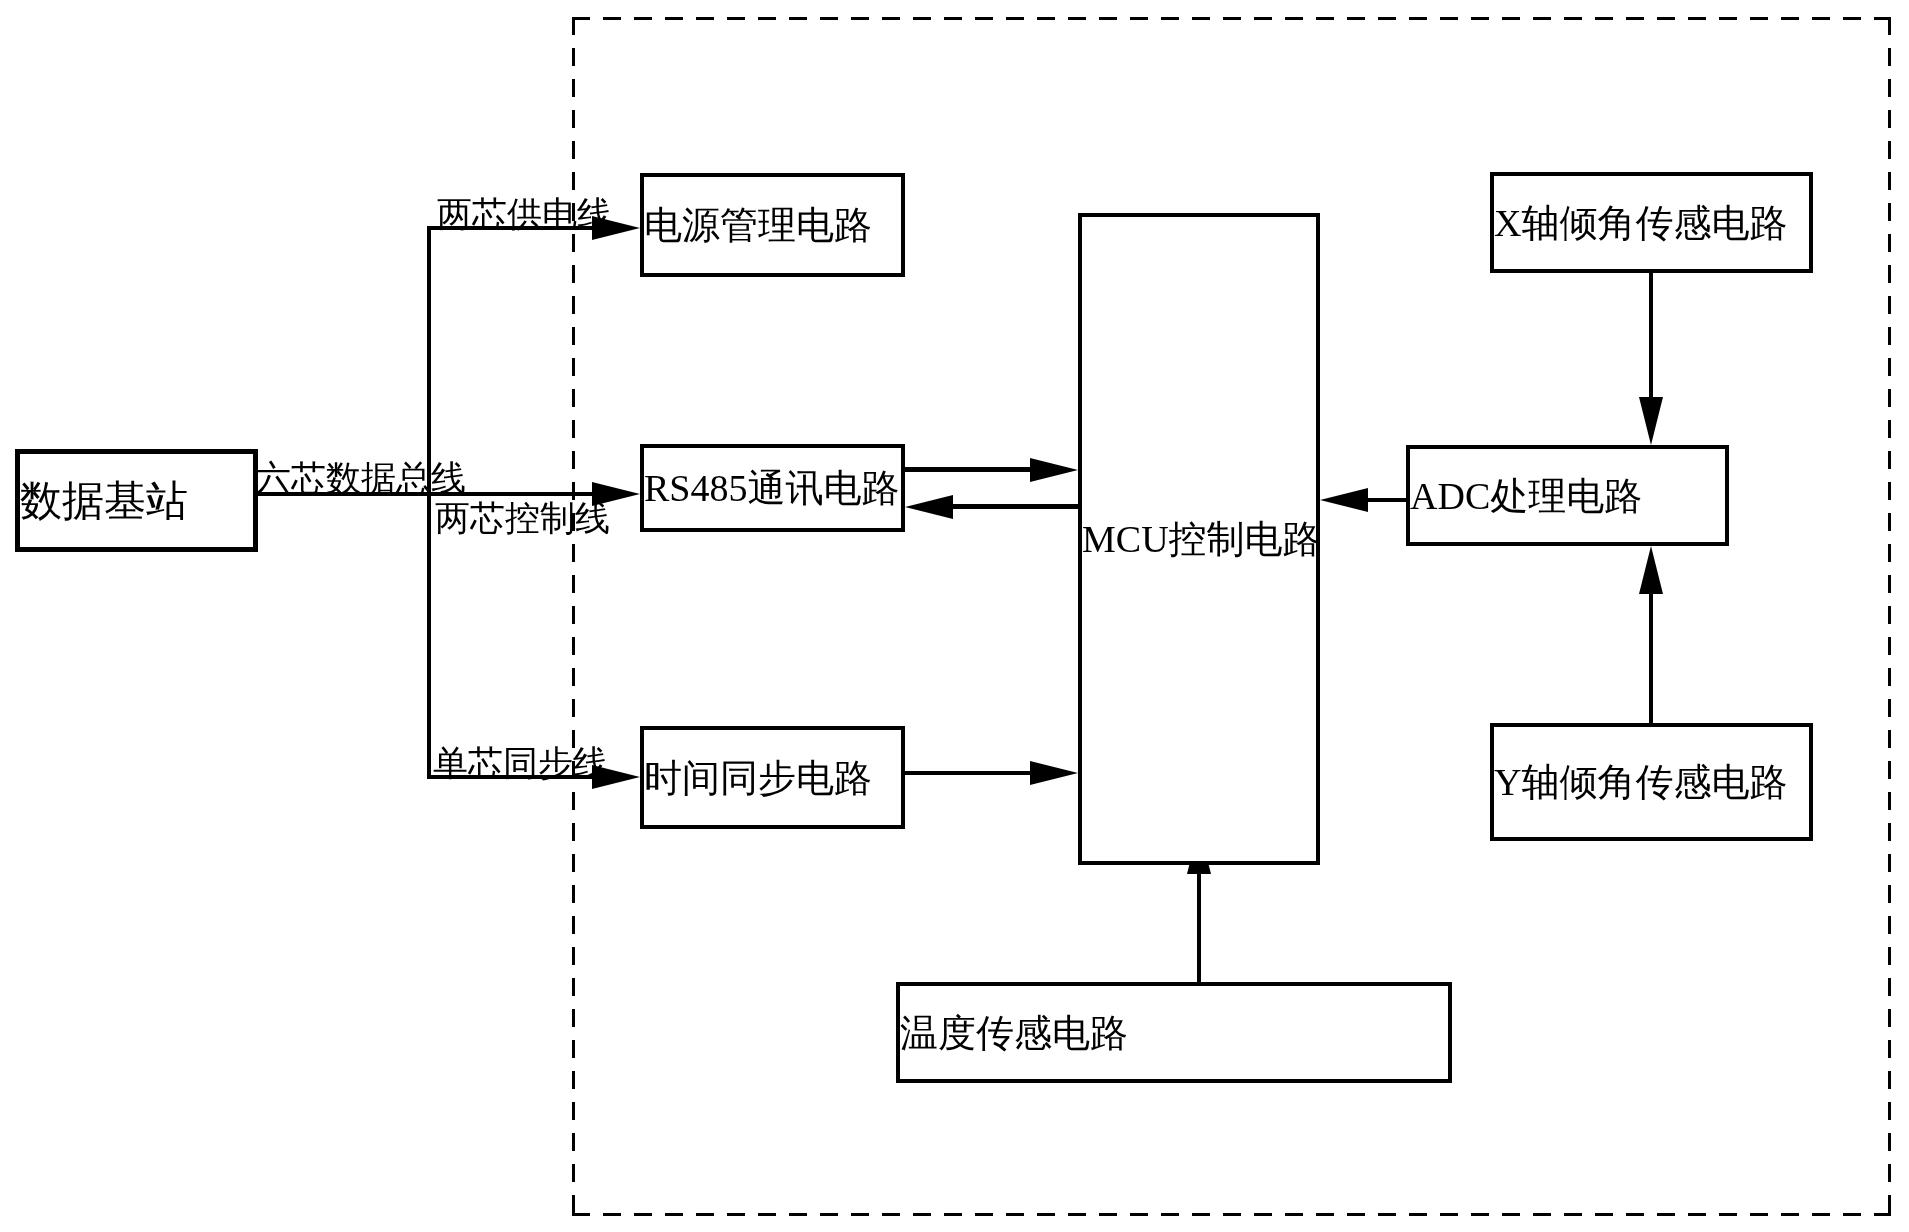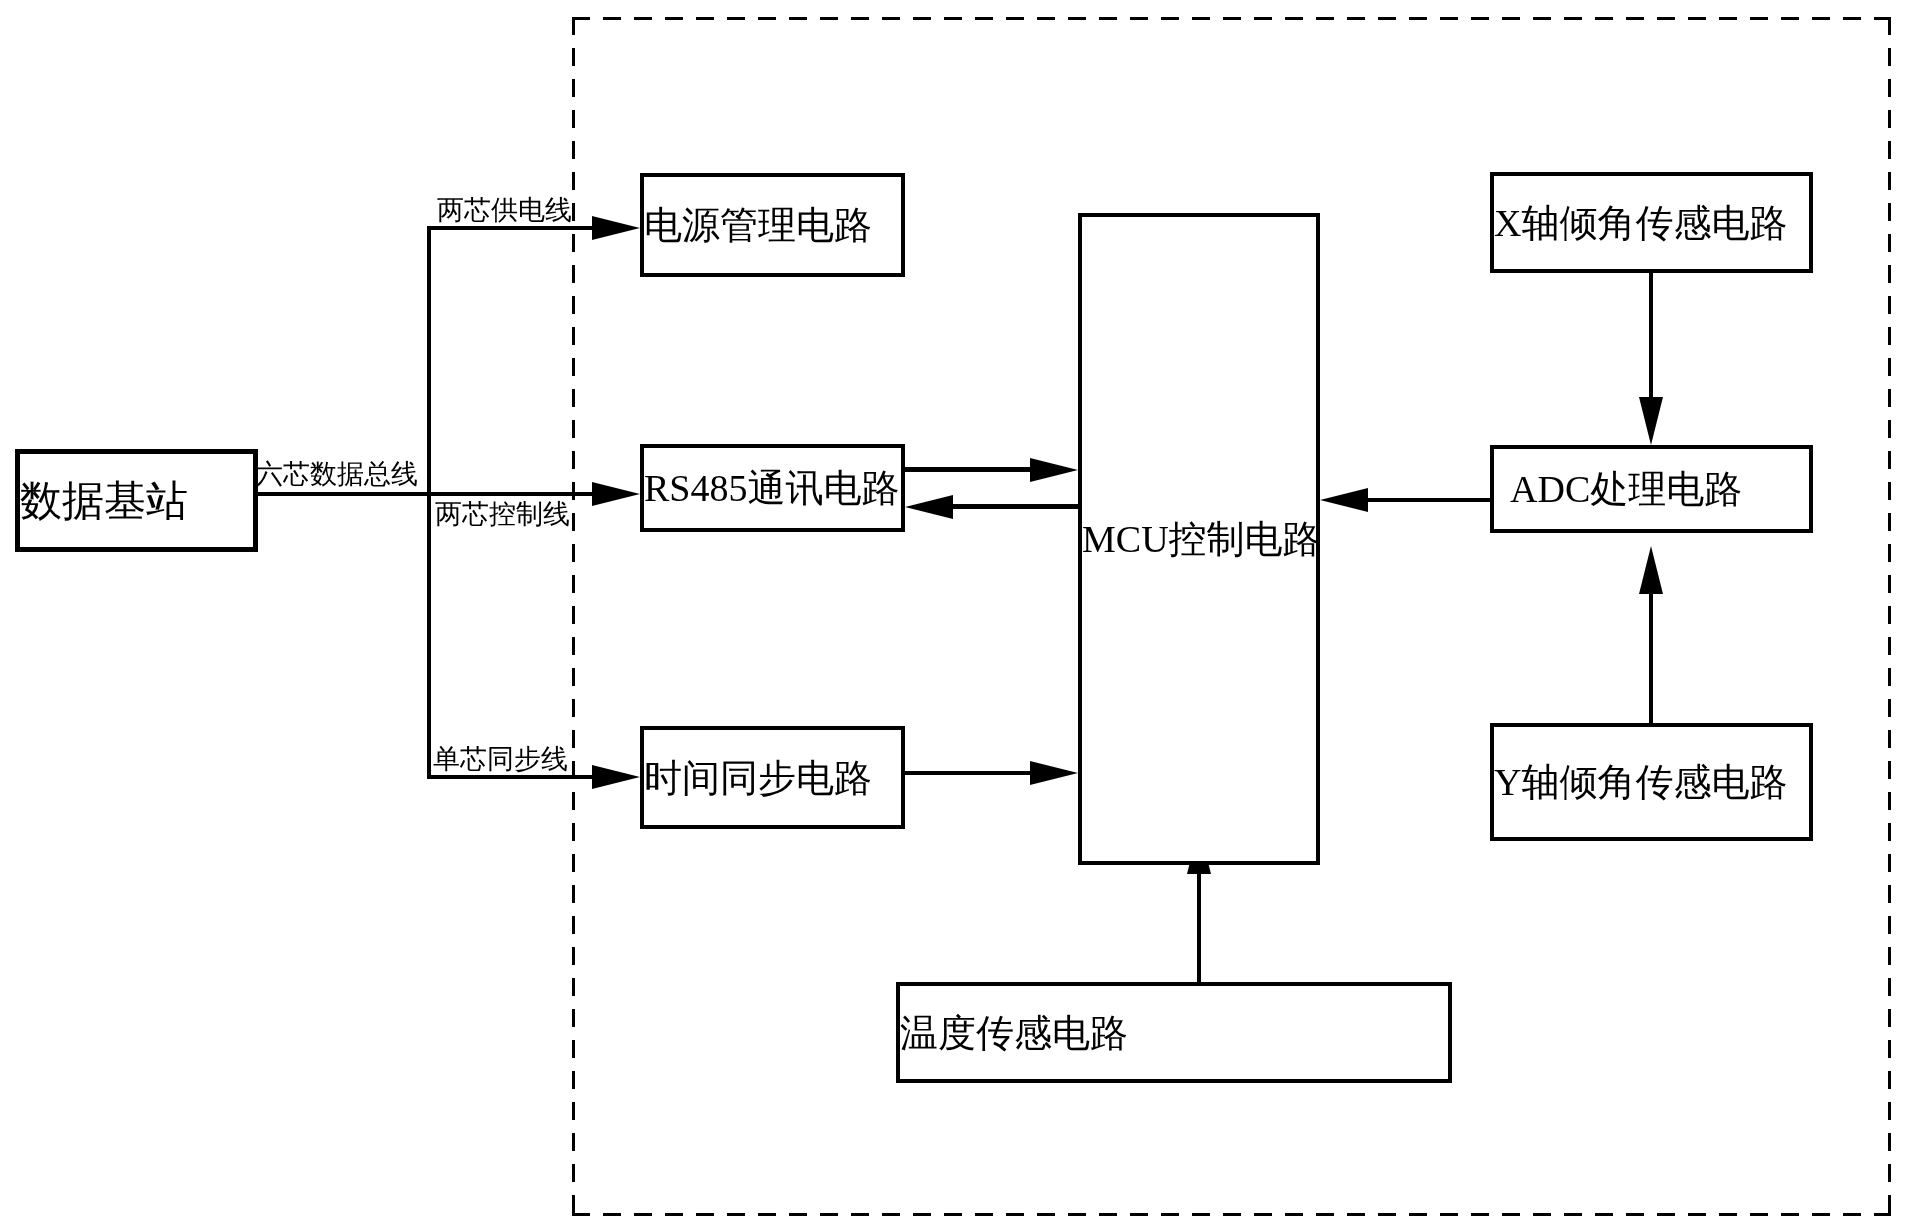--- a/index.html
+++ b/index.html
@@ -19,21 +19,21 @@
   .node--thick { border-width:5px; }
   .node-label { font-size:38px; white-space:nowrap; line-height:1; }
   .node-label--lg { font-size:42px; }
   .hline { position:absolute; background:var(--line-color,#000); height:4px; }
   .vline { position:absolute; background:var(--line-color,#000); width:4px; }
   .arrow { position:absolute; width:0; height:0; }
   .arrow-right { border-top:12px solid transparent; border-bottom:12px solid transparent; border-left:48px solid var(--line-color,#000); }
   .arrow-left  { border-top:12px solid transparent; border-bottom:12px solid transparent; border-right:48px solid var(--line-color,#000); }
   .arrow-down  { border-left:12px solid transparent; border-right:12px solid transparent; border-top:48px solid var(--line-color,#000); }
   .arrow-up    { border-left:12px solid transparent; border-right:12px solid transparent; border-bottom:48px solid var(--line-color,#000); }
-  .line-label { position:absolute; font-size:27px; line-height:1.1; white-space:nowrap; }
+  .line-label { position:absolute; font-size:35px; line-height:1.1; white-space:nowrap; }
   .group-label { position:absolute; font-size:44px; line-height:1; white-space:nowrap; }
   .dash-h { position:absolute; height:3px;
     background:repeating-linear-gradient(90deg,var(--line-color,#000) 0 18px,transparent 18px 31px); }
   .dash-v { position:absolute; width:3px;
     background:repeating-linear-gradient(180deg,var(--line-color,#000) 0 18px,transparent 18px 31px); }
 </style>
 </head>
 <body>
 
 <div id="stage">
@@ -89,21 +89,21 @@
   </div>
 
   <div class="node" style="left:1078px; top:174px; width:242px; height:652px;margin-top:39px;">
     <span class="node-label">MCU控制电路</span>
   </div>
 
   <div class="node" style="left:1490px; top:172px; width:323px; height:101px;">
     <span class="node-label">X轴倾角传感电路</span>
   </div>
 
-  <div class="node" style="left:1490px; top:445px; width:323px; height:88px;padding-left:16px;">
+  <div class="node" style="left:1406px; top:445px; width:323px; height:101px;">
     <span class="node-label">ADC处理电路</span>
   </div>
 
   <div class="node" style="left:1490px; top:723px; width:323px; height:118px;">
     <span class="node-label">Y轴倾角传感电路</span>
   </div>
 
   <div class="node" style="left:896px; top:982px; width:556px; height:101px;">
     <span class="node-label">温度传感电路</span>
   </div>

